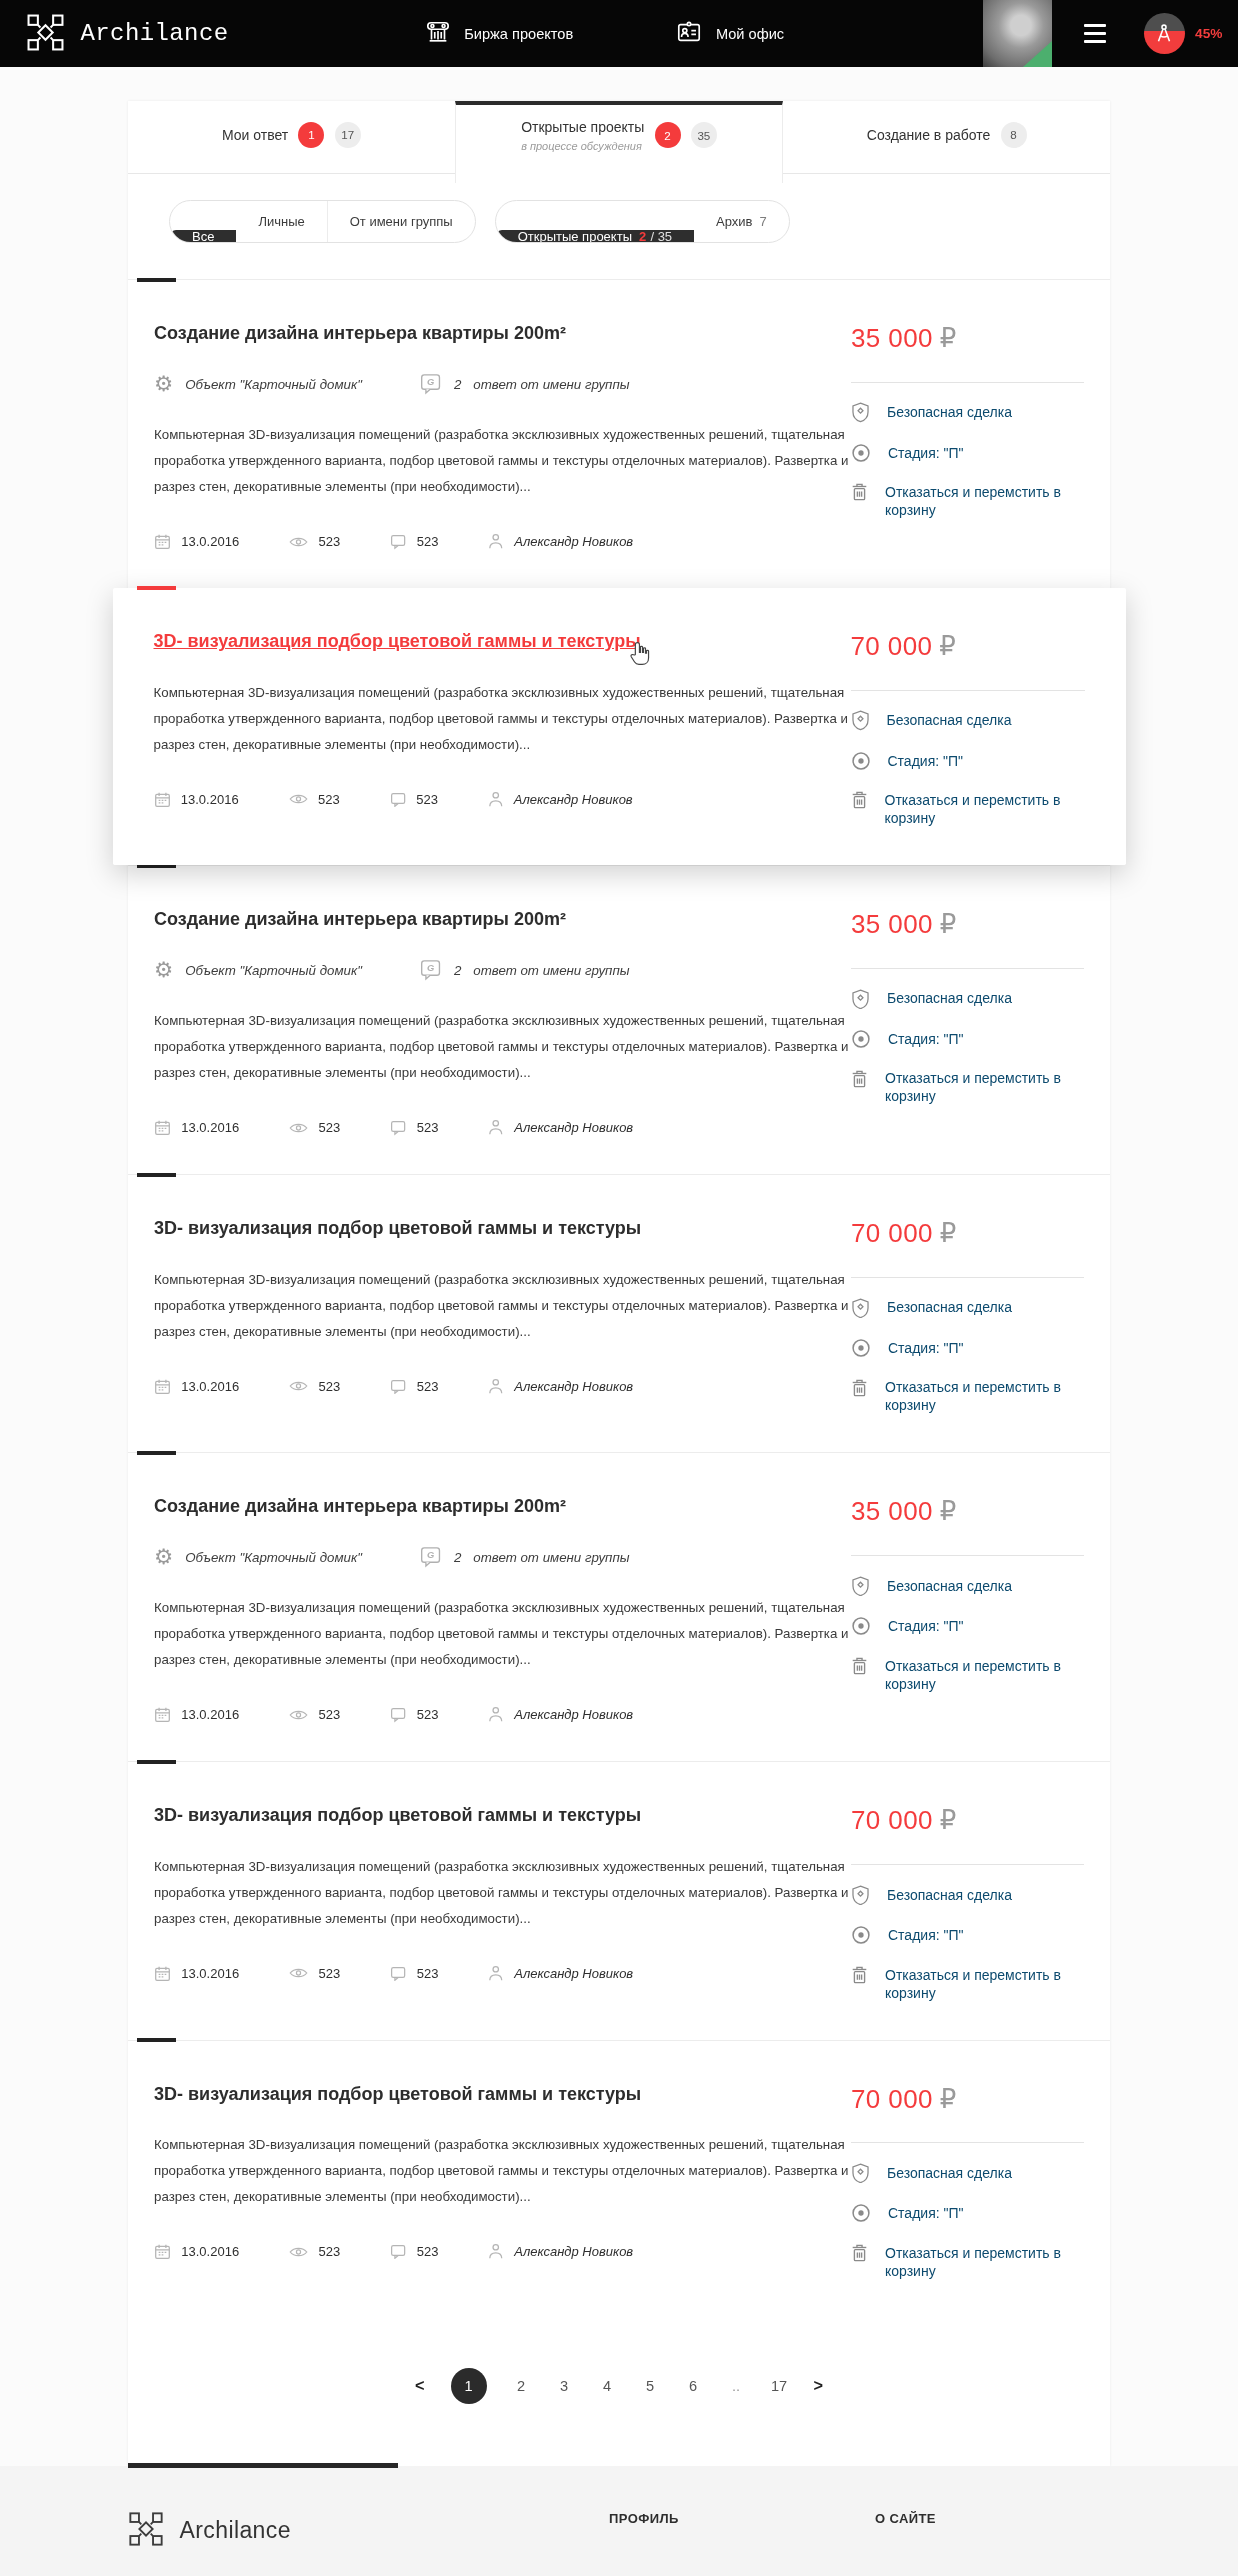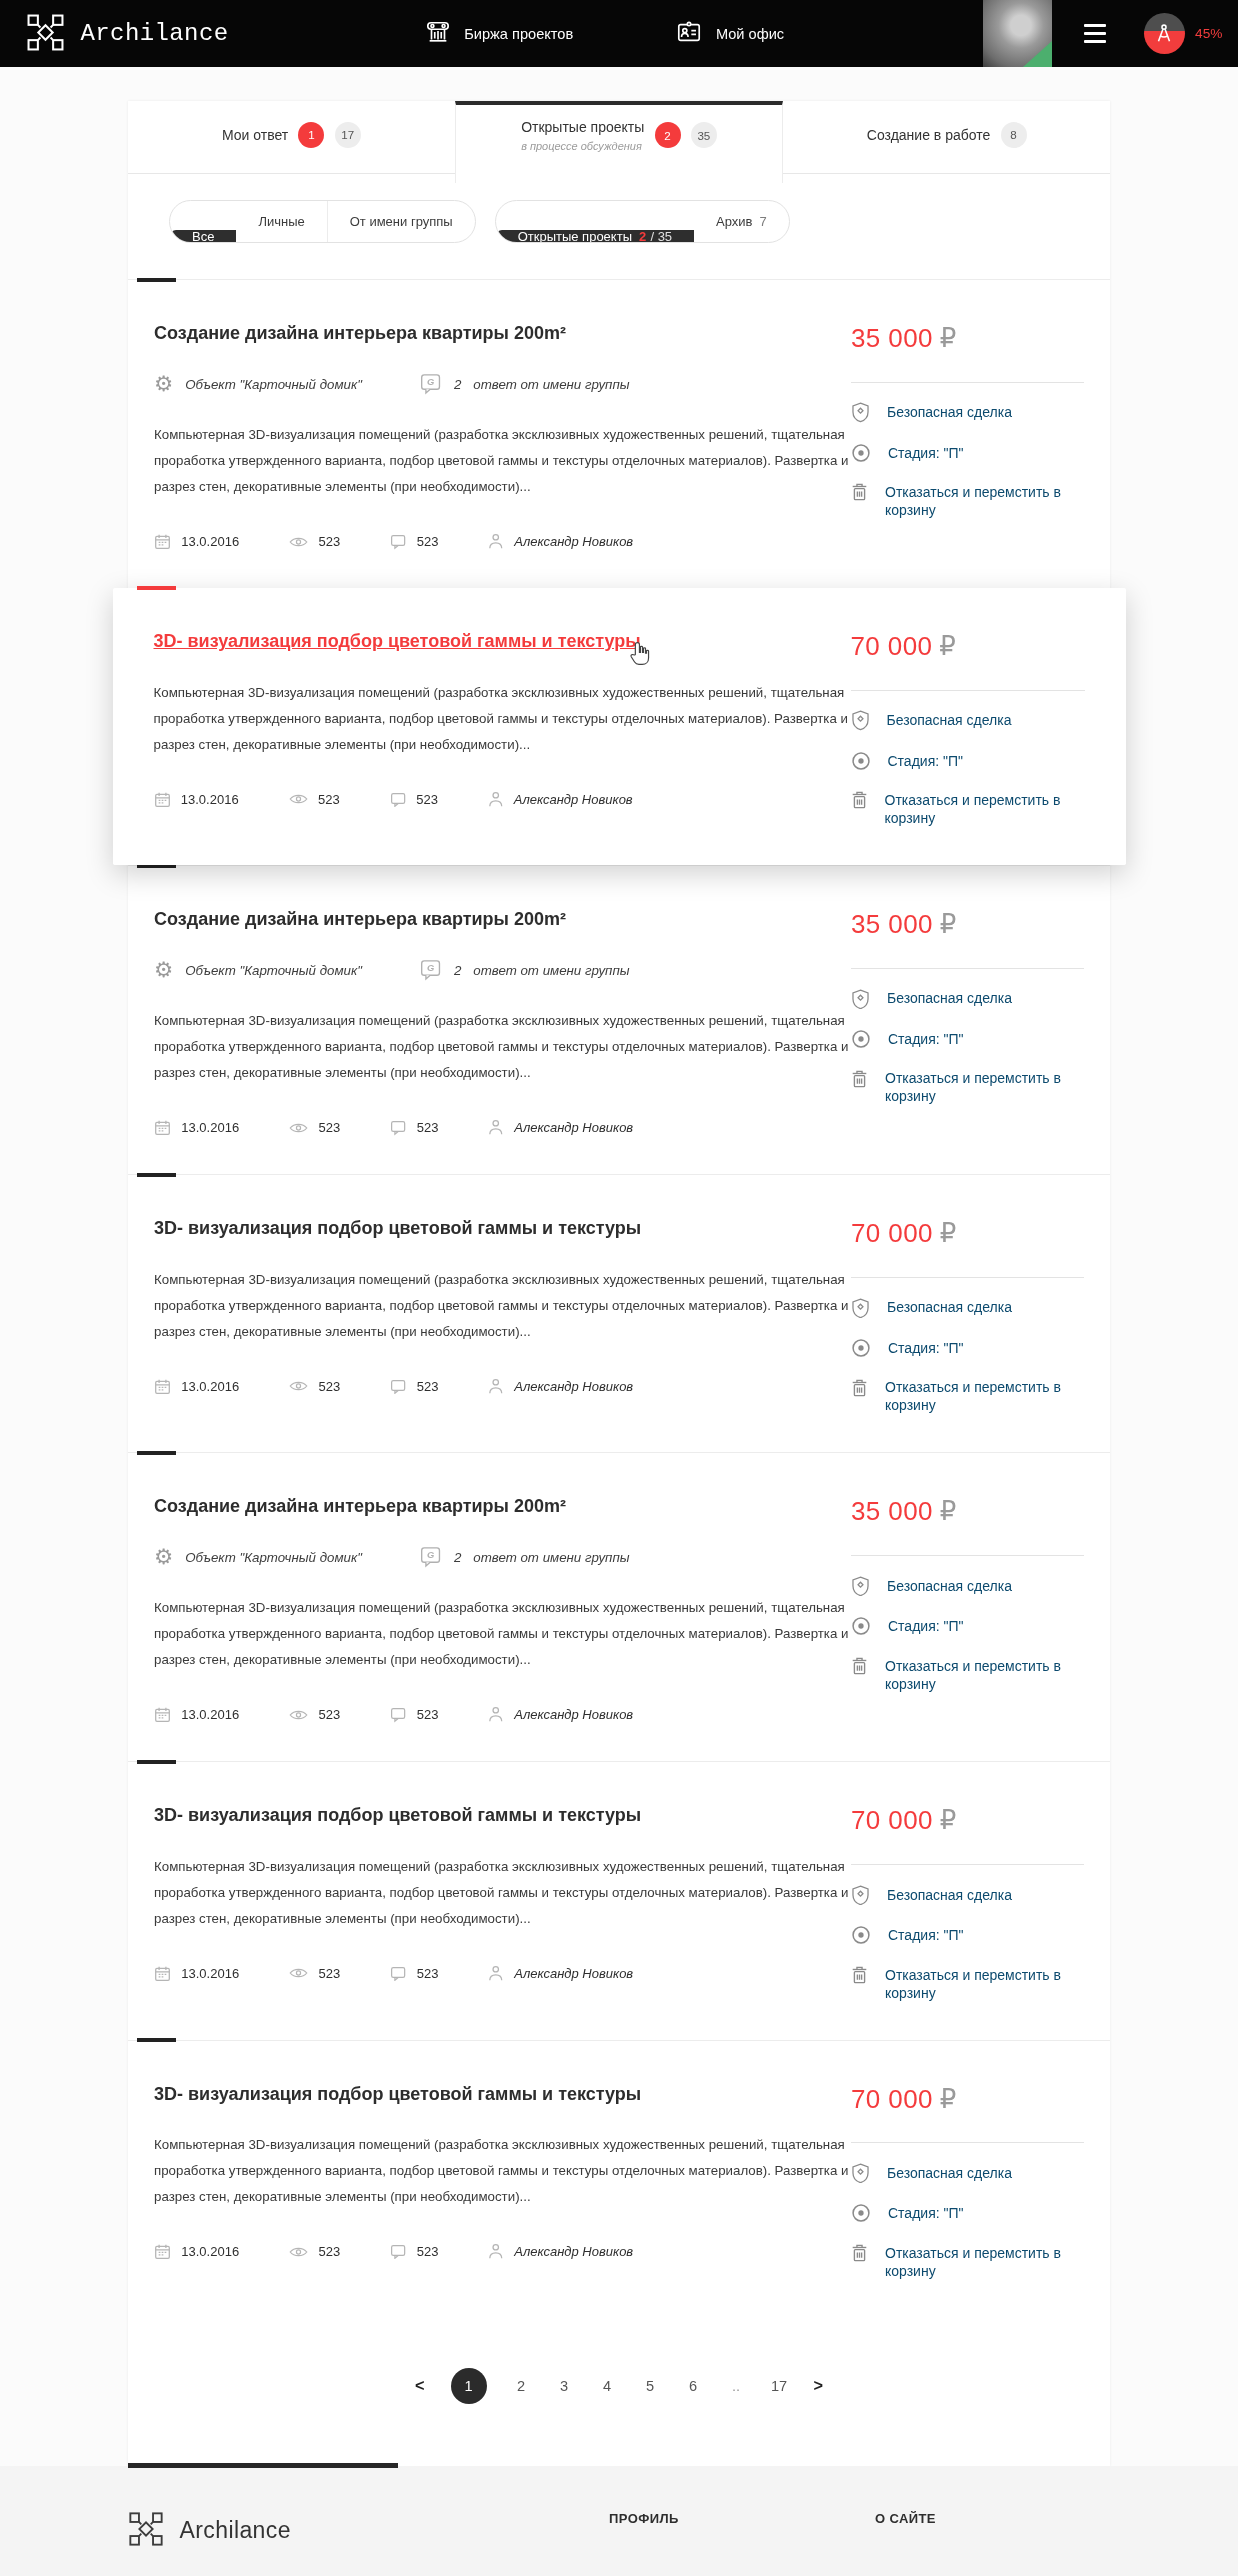--- a/index.html
+++ b/index.html
@@ -13,21 +13,21 @@
   .nav-item{display:flex;align-items:center;gap:13.7px;color:#fff;font-size:14.6px;cursor:pointer;}
   .top-right{display:flex;align-items:center;margin-left:auto;}
   .avatar{width:69px;height:67px;position:relative;overflow:hidden;background:
     radial-gradient(circle at 55% 38%, #cfcfcf 0 18%, #9a9a9a 40%, #6d6d6d 75%, #3c3c3c 100%);cursor:pointer;}
   .avatar:after{content:"";position:absolute;right:0;bottom:0;border-style:solid;border-width:0 0 26px 29px;border-color:transparent transparent #4caf6e transparent;}
   .hamburger{margin-left:26px;display:flex;flex-direction:column;gap:5.2px;cursor:pointer;padding:5.2px;}
   .hamburger span{display:block;width:22px;height:2.6px;background:#fff;border-radius:0.9px;}
   .progress-badge{margin-left:33px;width:41px;height:41px;border-radius:50%;
     background:linear-gradient(to bottom,#4e4e4e 0 45%,#f23d3d 45% 100%);
     display:flex;align-items:center;justify-content:center;cursor:pointer;}
-  .progress-pct{margin-left:10.3px;margin-right:15.5px;color:#f23d3d;font-size:13.7px;font-weight:normal;}
+  .progress-pct{margin-left:10.3px;margin-right:15.5px;color:#f23d3d;font-size:13.7px;font-weight:bold;}
 
   
   .content{width:982px;margin:0 auto;background:#fff;box-shadow:0 0 2.6px rgba(0,0,0,.07);position:relative;}
   h1.page-title{font-family:"Liberation Serif",serif;font-weight:400;font-size:29px;color:#222;
     text-align:center;margin:0;padding:31px 0 3.4px;}
 
   
   .tabs{display:flex;margin-top:34px;}
   .tab{flex:1;border-bottom:0.9px solid #e7e7e7;padding:17px 0 22px;display:flex;align-items:center;justify-content:center;cursor:pointer;position:relative;}
   .tab-inner{display:flex;align-items:center;gap:10.3px;}

